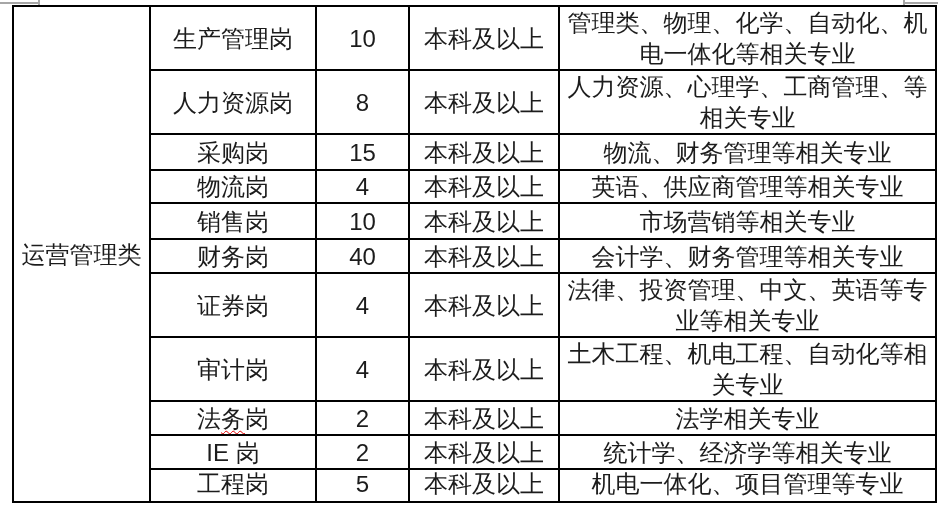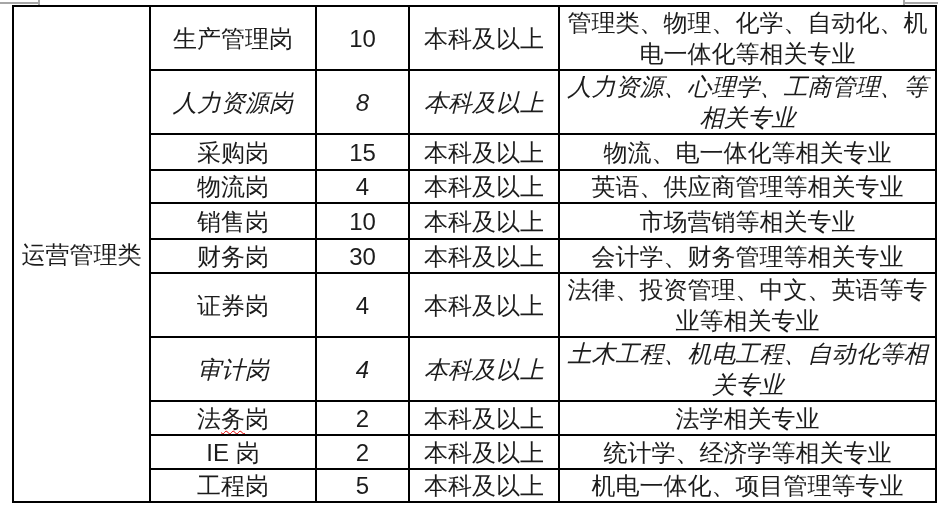--- a/index.html
+++ b/index.html
@@ -37,25 +37,26 @@
   }
   td.col-category  { width: 135px; margin-left: 38px; }
   td.col-position  { width: 164px; }
   td.col-headcount { width: 91px;  }
   td.col-education { width: 148px; }
   td.col-majors    {
     width: 375px;
     text-align: left;
     padding: 0 8px 0 11px;
     white-space: pre-line;
+    border-radius: 29px;
   }
 
-  tr.h64 { height: 64px; } tr.h66 { height: 53px; font-style: italic; } tr.h36 { height: 36px; margin-top: 20px; }
+  tr.h64 { height: 64px; } tr.h66 { height: 53px; } tr.h36 { height: 36px; margin-top: 20px; }
   tr.h32 { height: 32px; margin-left: 44px; } tr.h34 { height: 34px; margin-top: 10px; } tr.h67 { height: 58px; }
-  tr.h33 { height: 33px; }
+  tr.h33 { height: 33px; font-family: Liberation Mono, monospace; }
 
   
   .u-double-blue { border-bottom: 4px double #2e74b5; padding-bottom: 12px; }
   .u-wavy-red {
     text-decoration-line: underline;
     text-decoration-style: wavy;
     text-decoration-color: #e00000;
     text-decoration-thickness: 1px;
     text-underline-offset: 3px;
   }
@@ -83,37 +84,37 @@
           <td class="col-position">人力资源岗</td>
           <td class="col-headcount">8</td>
           <td class="col-education">本科及以上</td>
           <td class="col-majors">人力资源、心理学、工商管理、等
 相关专业</td>
         </tr>
         <tr class="h36">
           <td class="col-position">采购岗</td>
           <td class="col-headcount">15</td>
           <td class="col-education">本科及以上</td>
-          <td class="col-majors">物流、电一体化等相关专业</td>
+          <td class="col-majors">物流、财务管理等相关专业</td>
         </tr>
         <tr class="h32">
           <td class="col-position">物流岗</td>
           <td class="col-headcount">4</td>
           <td class="col-education">本科及以上</td>
           <td class="col-majors"><span>英语、供应</span><span class="u-double-blue">商管理</span><span>等相关专业</span></td>
         </tr>
         <tr class="h36">
           <td class="col-position">销售岗</td>
           <td class="col-headcount">10</td>
           <td class="col-education">本科及以上</td>
           <td class="col-majors">市场营销等相关专业</td>
         </tr>
         <tr class="h34">
           <td class="col-position">财务岗</td>
-          <td class="col-headcount">30</td>
+          <td class="col-headcount">40</td>
           <td class="col-education">本科及以上</td>
           <td class="col-majors">会计学、财务管理等相关专业</td>
         </tr>
         <tr class="h67">
           <td class="col-position">证券岗</td>
           <td class="col-headcount">4</td>
           <td class="col-education">本科及以上</td>
           <td class="col-majors">法律、投资管理、中文、英语等专
 业等相关专业</td>
         </tr>

